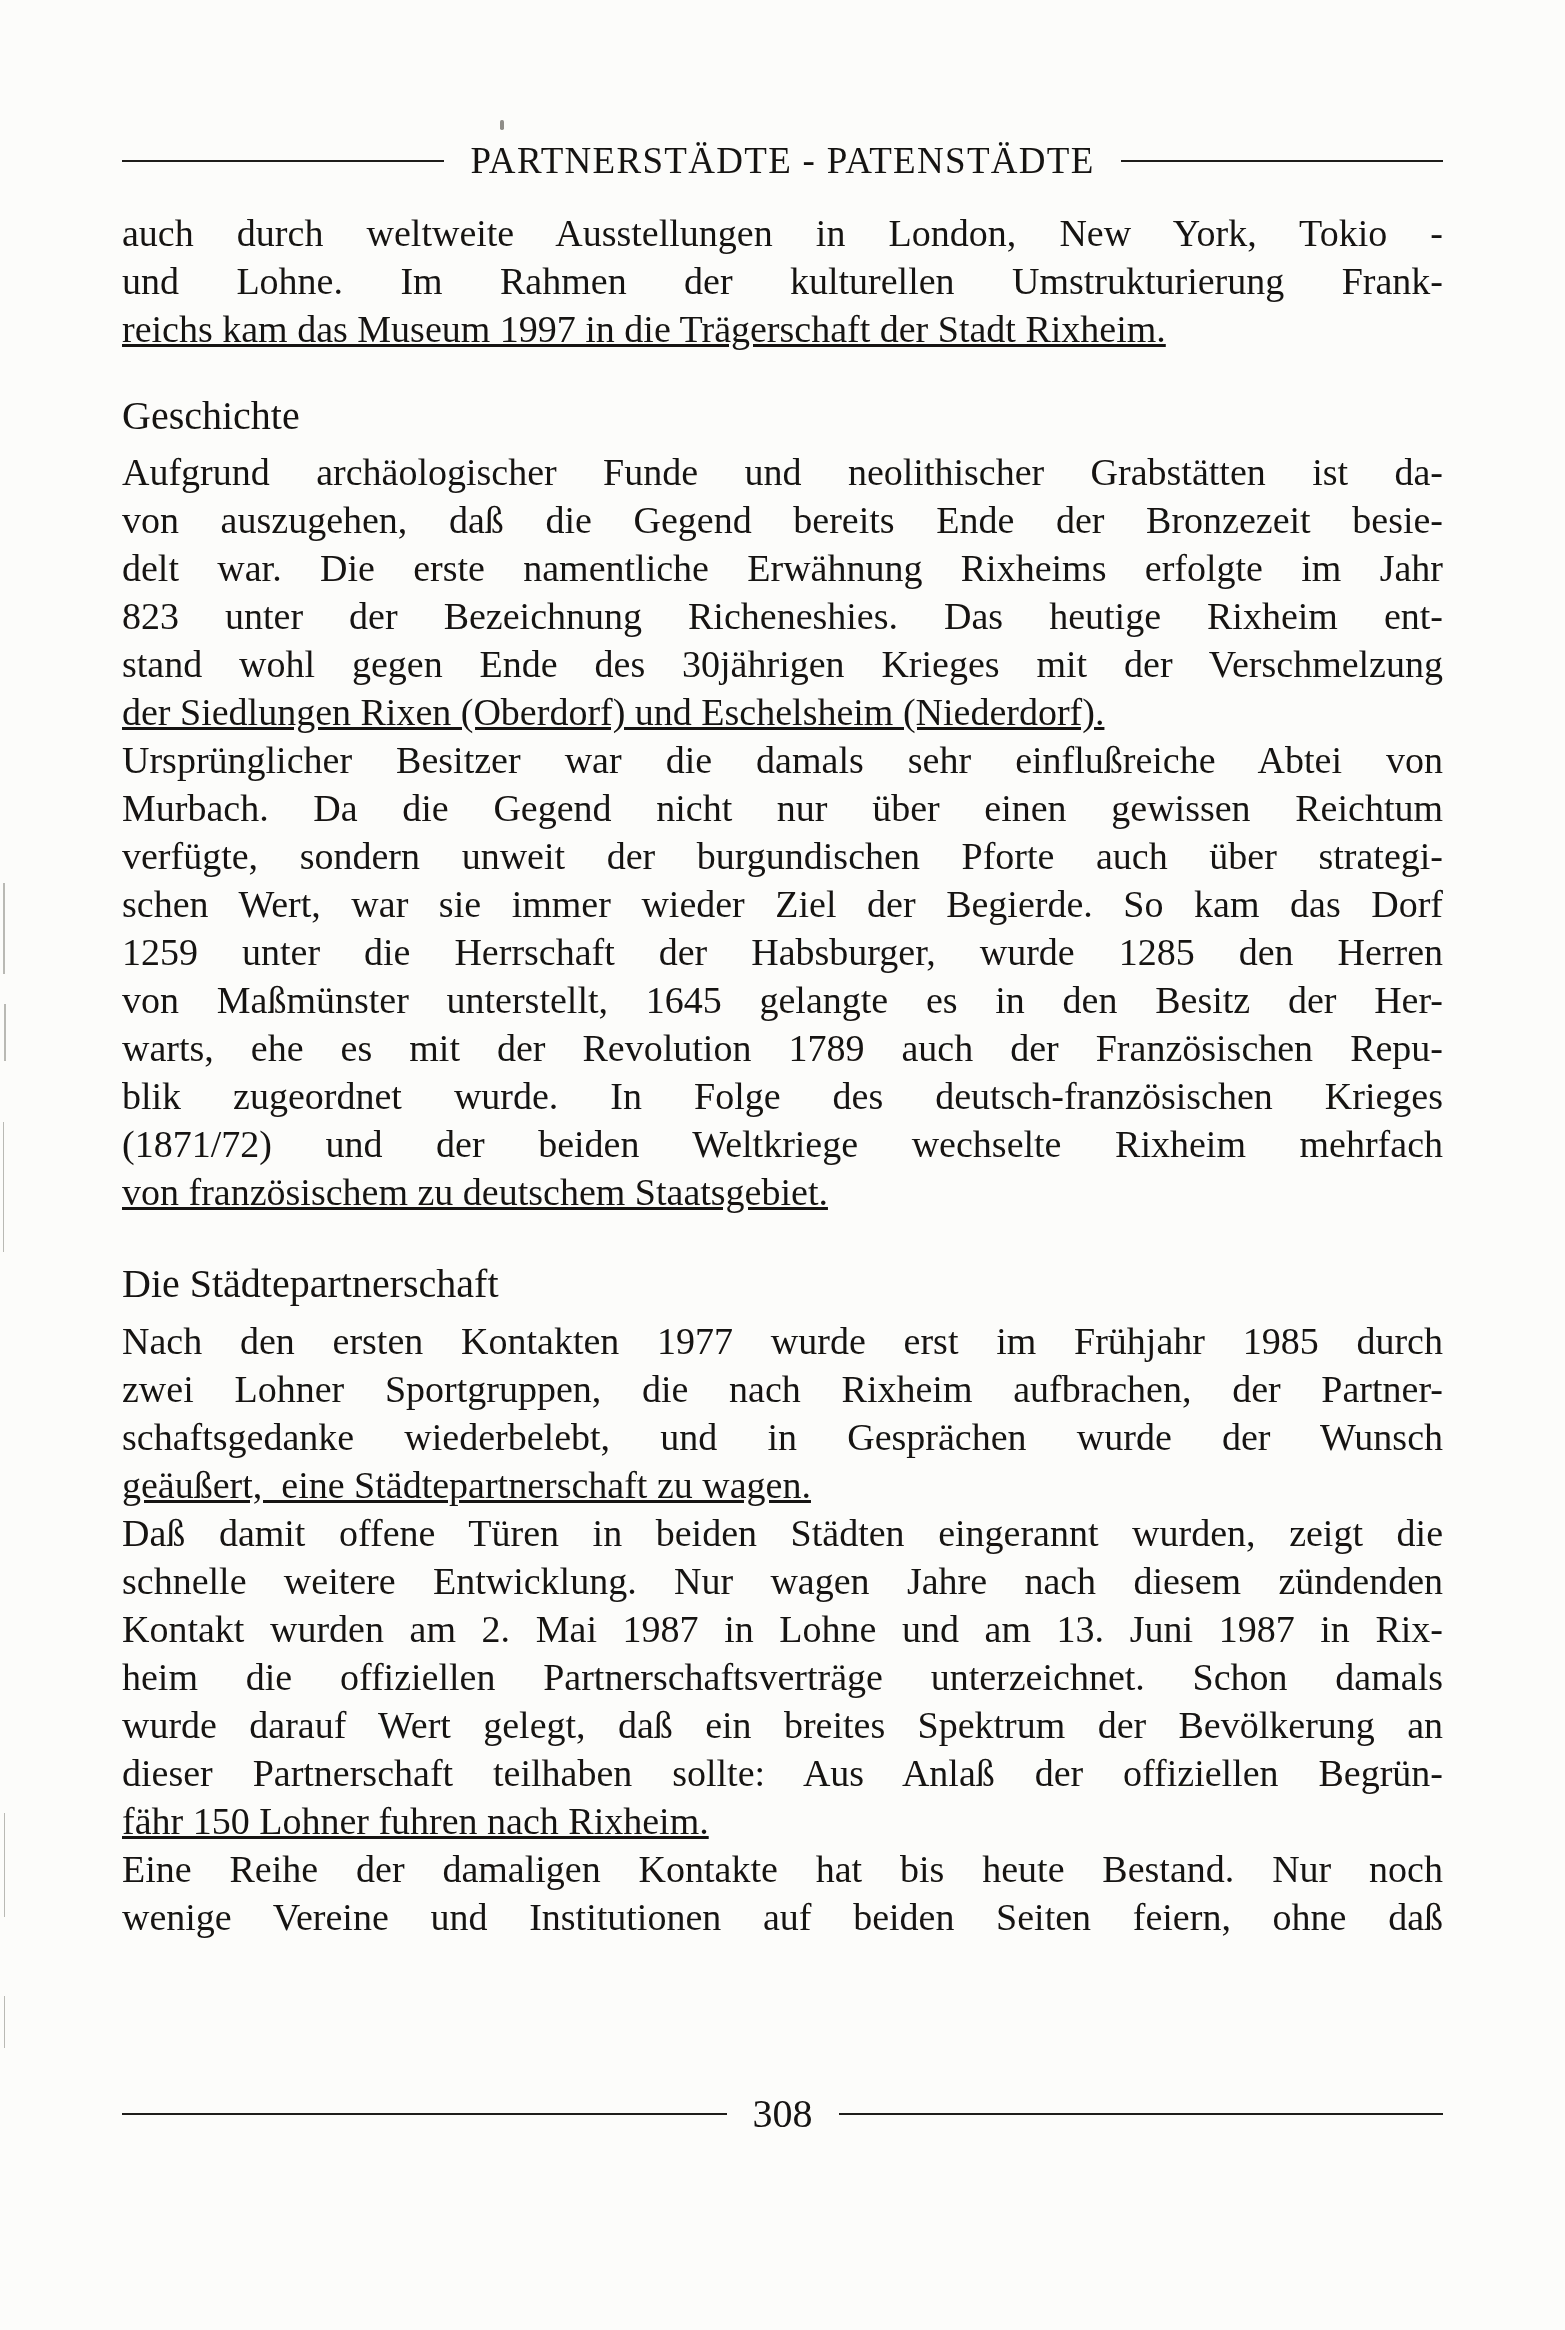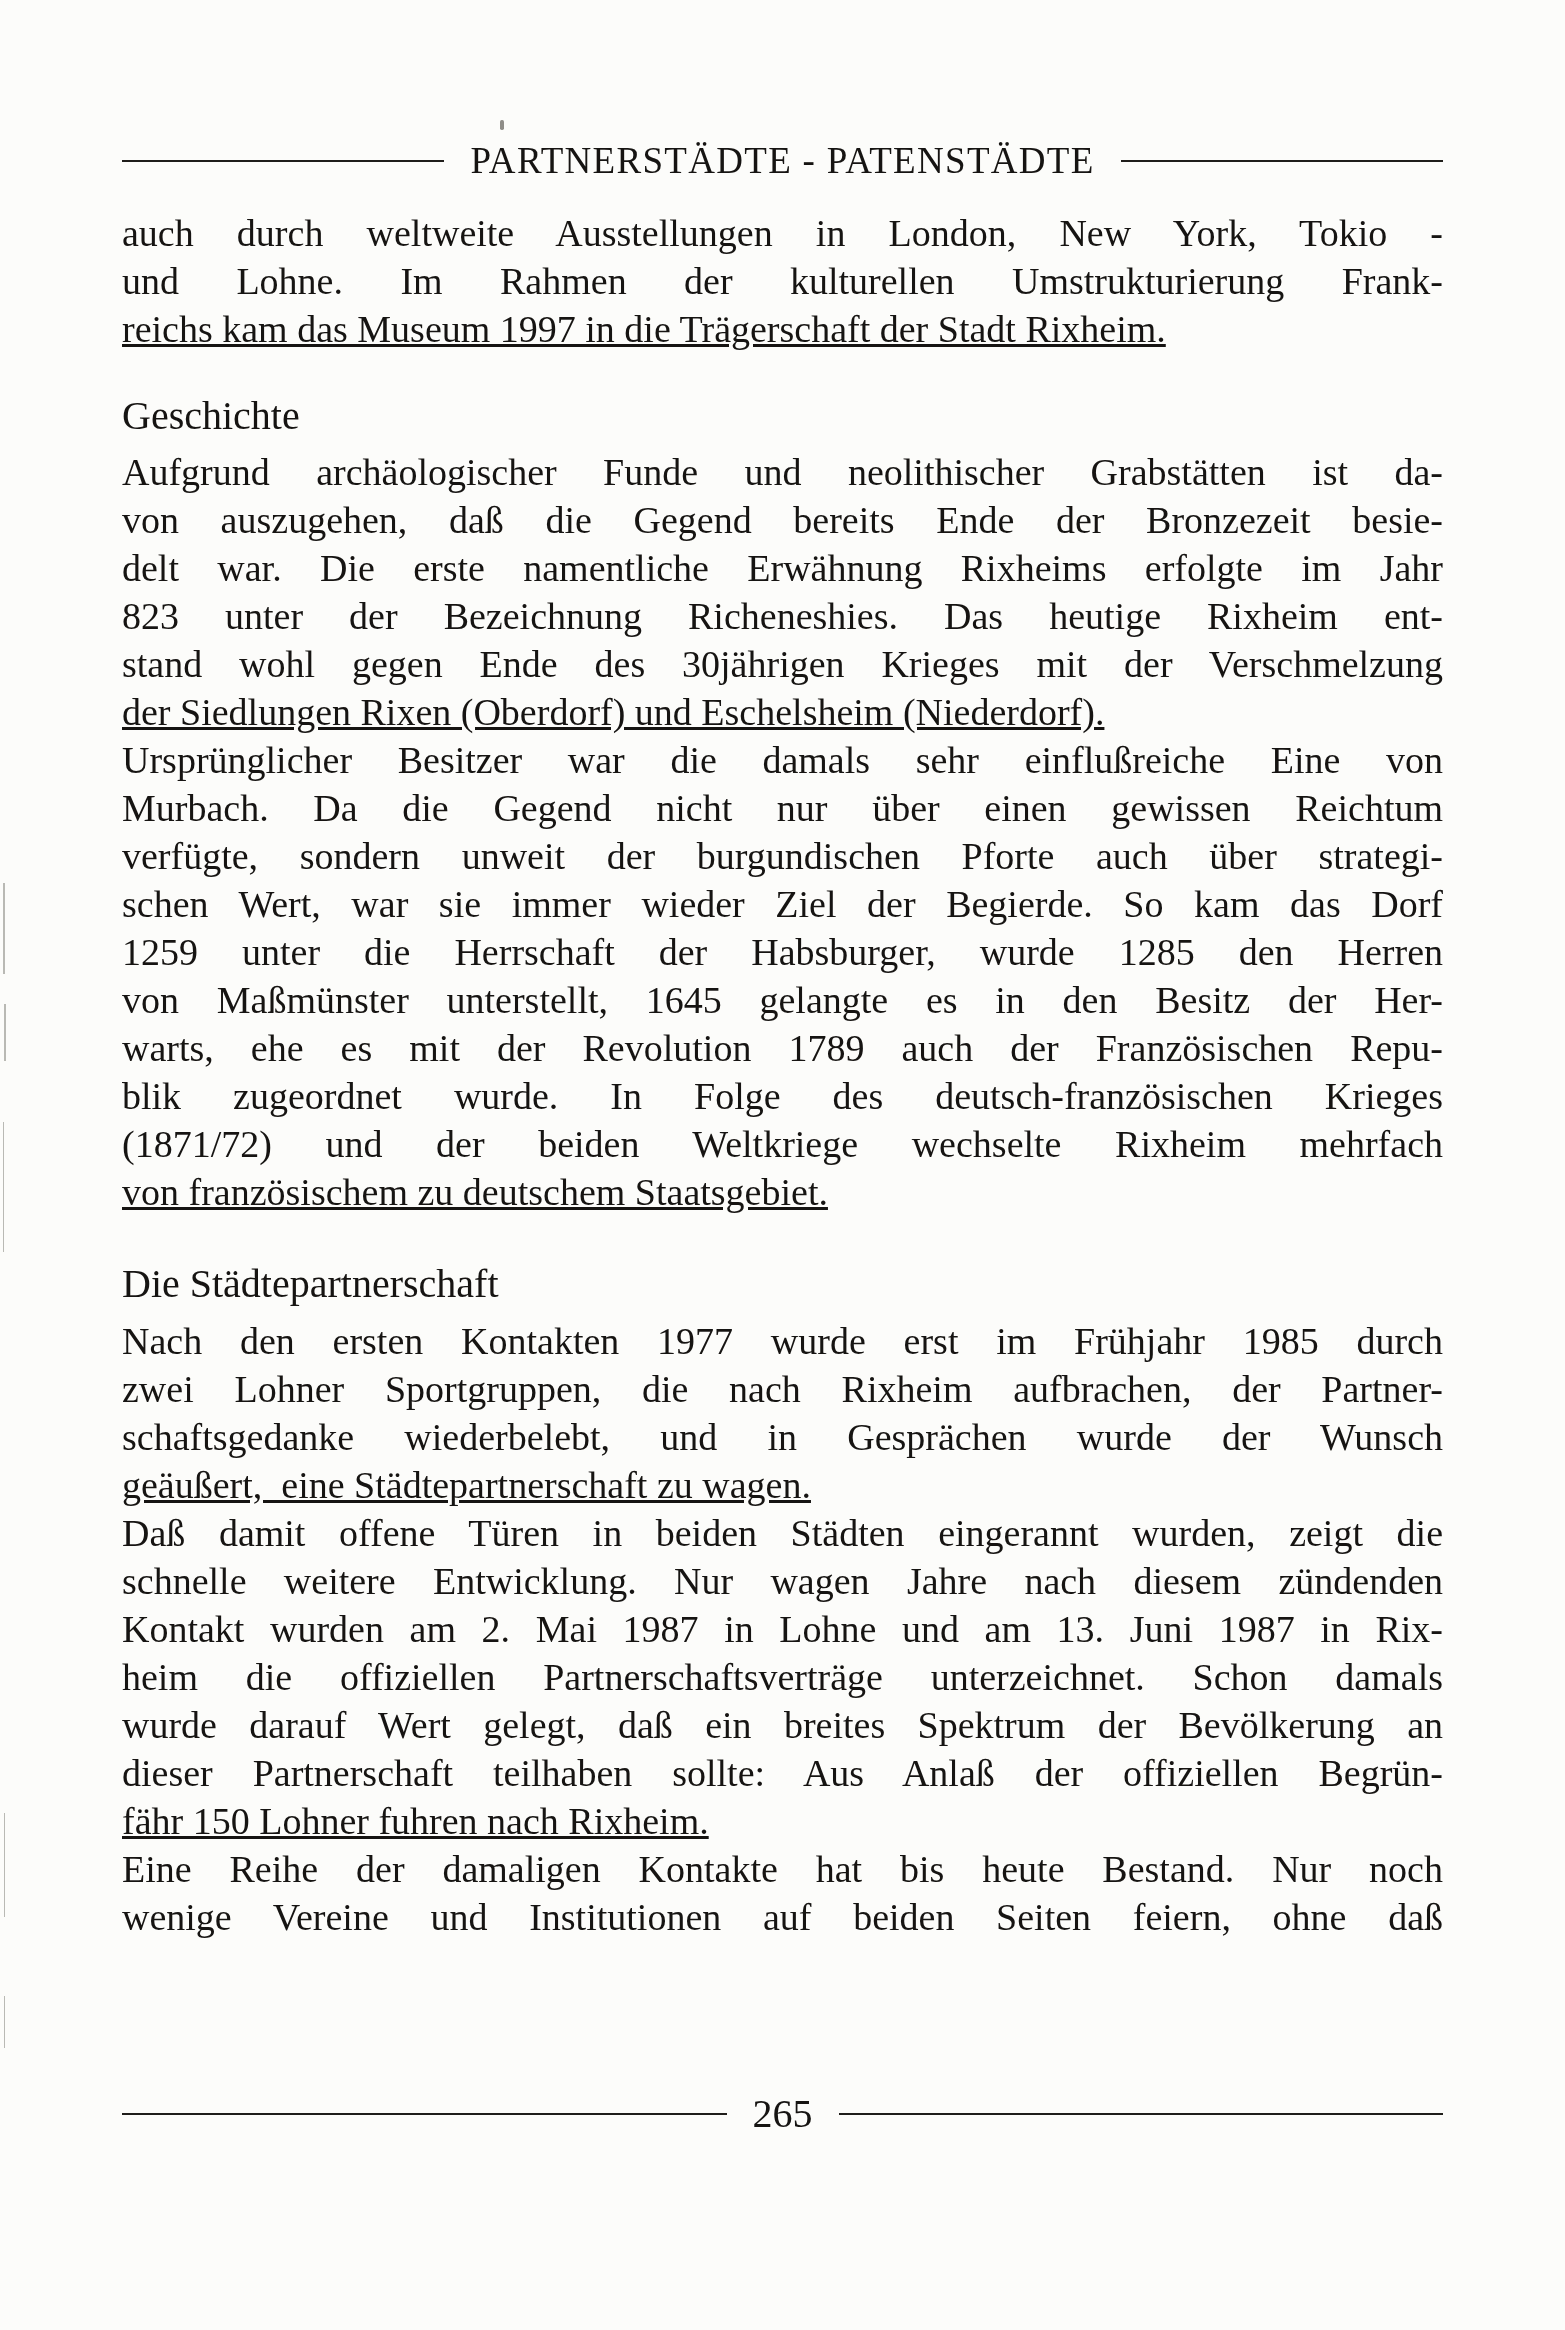--- a/index.html
+++ b/index.html
@@ -109,21 +109,21 @@
         <div class="tline noj">reichs kam das Museum 1997 in die Trägerschaft der Stadt Rixheim.</div>
       </div>
       <div class="section-heading">Geschichte</div>
       <div class="paragraph">
         <div class="tline">Aufgrund archäologischer Funde und neolithischer Grabstätten ist da-</div>
         <div class="tline">von auszugehen, daß die Gegend bereits Ende der Bronzezeit besie-</div>
         <div class="tline">delt war. Die erste namentliche Erwähnung Rixheims erfolgte im Jahr</div>
         <div class="tline">823 unter der Bezeichnung Richeneshies. Das heutige Rixheim ent-</div>
         <div class="tline">stand wohl gegen Ende des 30jährigen Krieges mit der Verschmelzung</div>
         <div class="tline noj">der Siedlungen Rixen (Oberdorf) und Eschelsheim (Niederdorf).</div>
-        <div class="tline">Ursprünglicher Besitzer war die damals sehr einflußreiche Eine von</div>
+        <div class="tline">Ursprünglicher Besitzer war die damals sehr einflußreiche Abtei von</div>
         <div class="tline">Murbach. Da die Gegend nicht nur über einen gewissen Reichtum</div>
         <div class="tline">verfügte, sondern unweit der burgundischen Pforte auch über strategi-</div>
         <div class="tline">schen Wert, war sie immer wieder Ziel der Begierde. So kam das Dorf</div>
         <div class="tline">1259 unter die Herrschaft der Habsburger, wurde 1285 den Herren</div>
         <div class="tline">von Maßmünster unterstellt, 1645 gelangte es in den Besitz der Her-</div>
         <div class="tline">warts, ehe es mit der Revolution 1789 auch der Französischen Repu-</div>
         <div class="tline">blik zugeordnet wurde. In Folge des deutsch-französischen Krieges</div>
         <div class="tline">(1871/72) und der beiden Weltkriege wechselte Rixheim mehrfach</div>
         <div class="tline noj">von französischem zu deutschem Staatsgebiet.</div>
       </div>
@@ -144,21 +144,21 @@
         <div class="tline noj">fähr 150 Lohner fuhren nach Rixheim.</div>
       </div>
       <div class="paragraph">
         <div class="tline">Eine Reihe der damaligen Kontakte hat bis heute Bestand. Nur noch</div>
         <div class="tline">wenige Vereine und Institutionen auf beiden Seiten feiern, ohne daß</div>
       </div>
     </div>
 
   <div class="page-footer">
     <div class="rule"></div>
-    <div class="page-number">265</div>
+    <div class="page-number">308</div>
     <div class="rule"></div>
   </div>
 
   <div class="scan-mark" style="left:2.6px; top:883px; width:2.6px; height:91px;"></div>
   <div class="scan-mark" style="left:3.5px; top:1004px; width:2.6px; height:57px;"></div>
   <div class="scan-mark" style="left:2.6px; top:1122px; width:1.7px; height:130px;"></div>
   <div class="scan-mark" style="left:3.5px; top:1813px; width:1.7px; height:104px;"></div>
   <div class="scan-mark" style="left:3.5px; top:1996px; width:1.7px; height:52px;"></div>
   <div class="scan-dot" style="left:500px; top:120px; width:4.3px; height:9.6px;"></div>
 

